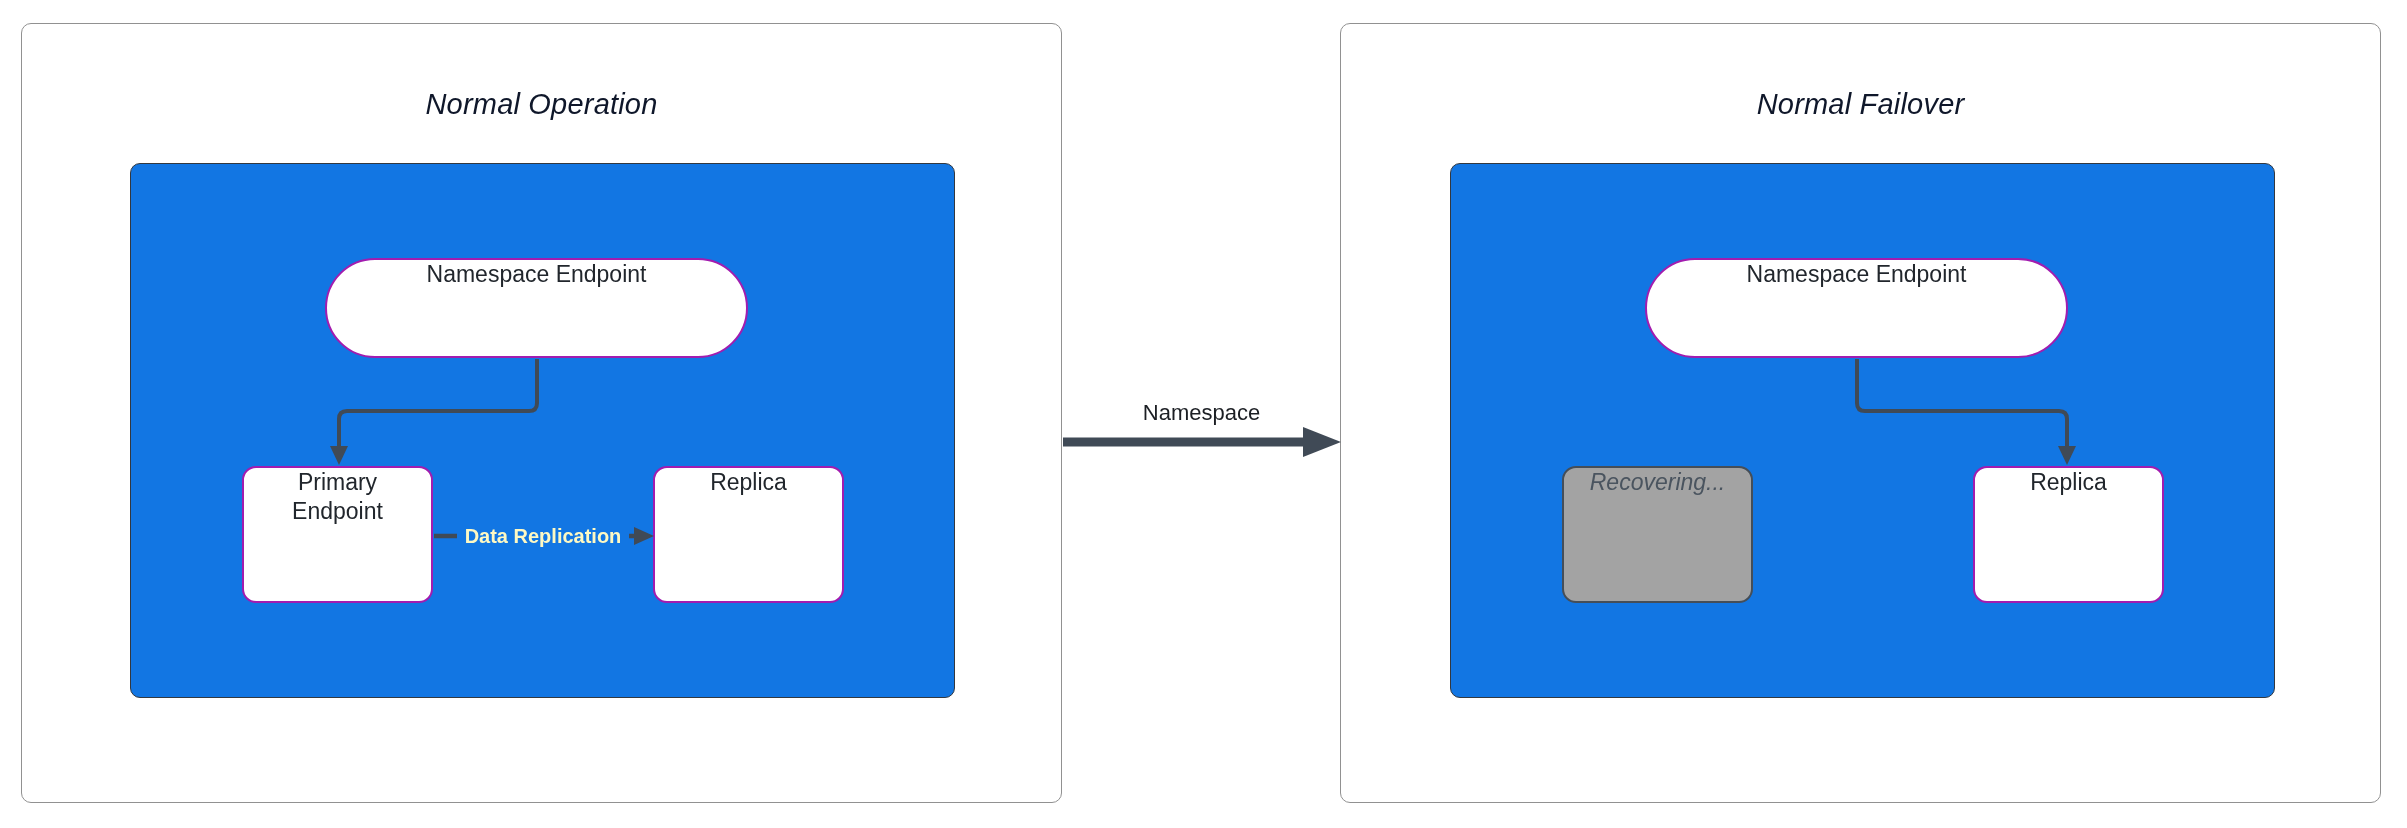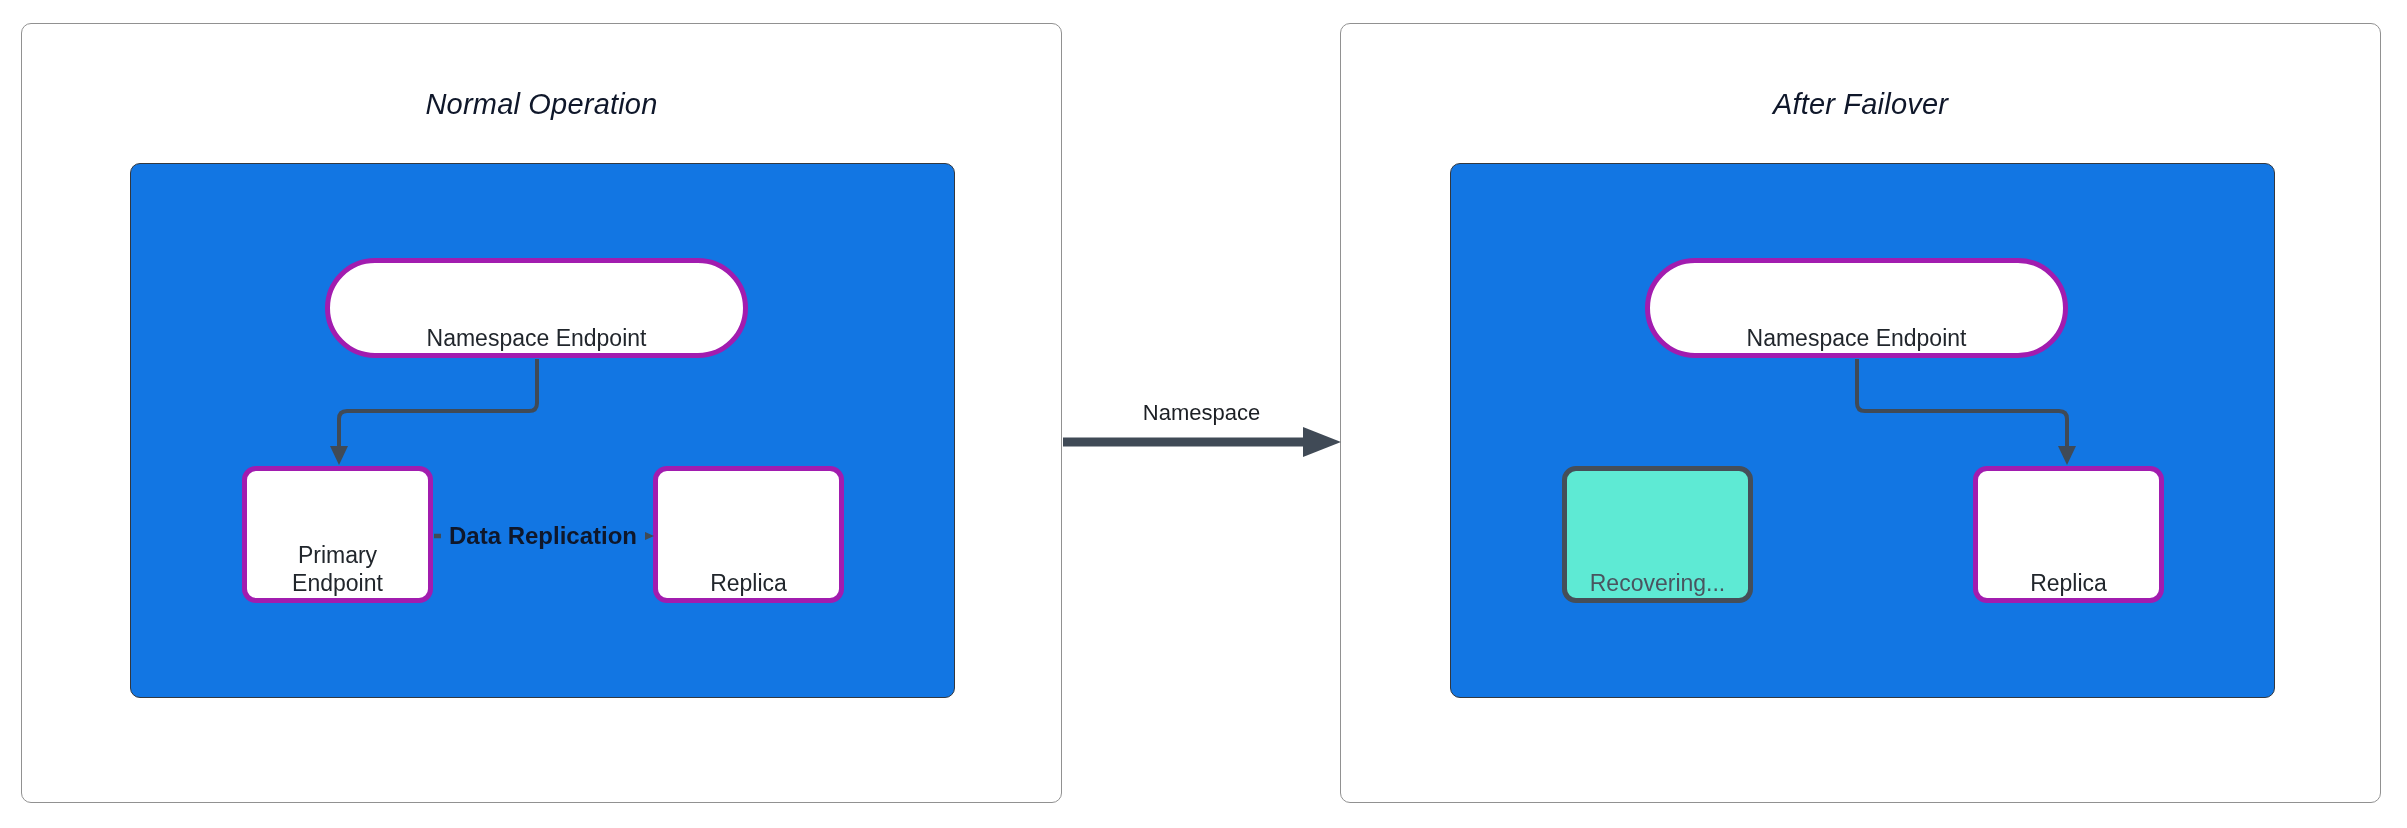--- a/index.html
+++ b/index.html
@@ -47,25 +47,25 @@
     border: 1.5px solid #33383F;
     border-radius: 10px;
     box-sizing: border-box;
     z-index: 1;
   }
   .cluster-left  { left: 130px; }
   .cluster-right { left: 1450px; }
   .node {
     position: absolute;
     display: flex;
-    align-items: flex-end;
+    align-items: flex-start;
     justify-content: center;
     text-align: center;
     background: #ffffff;
-    border: 5px solid #a21caf;
+    border: 2px solid #a21caf;
     box-sizing: border-box;
     font-size: 23px;
     line-height: 1.25;
     color: #21262C;
     z-index: 2;
     padding: 0 10px;
   }
   .pill {
     border-radius: 52px;
     width: 423px;
@@ -75,21 +75,21 @@
   .pill-left  { left: 325px; }
   .pill-right { left: 1645px; }
   .rect {
     border-radius: 14px;
     width: 191px;
     height: 137px;
     top: 466px;
   }
   .node-primary        { left: 242px; }
   .node-replica-left   { left: 653px; }
-  .node-recovering     { left: 1562px; background: #5eead4; border-color: #454E58; color: #4A545F; }
+  .node-recovering     { left: 1562px; background: #a3a3a3; border-color: #454E58; color: #4A545F; font-style: italic; }
   .node-replica-right  { left: 1973px; }
   .arrows {
     position: absolute;
     left: 0;
     top: 0;
     z-index: 3;
     pointer-events: none;
   }
   .edge-label {
     position: absolute;
@@ -97,23 +97,23 @@
     top: 517px;
     width: 220px;
     height: 38px;
     display: flex;
     align-items: center;
     justify-content: center;
     z-index: 4;
   }
   .edge-label span {
     background: #1276E3;
-    color: #0f172a;
+    color: #fef9c3;
     font-weight: bold;
-    font-size: 24px;
+    font-size: 20px;
     padding: 2px 8px;
     white-space: nowrap;
   }
   .failover-label {
     position: absolute;
     left: 1062px;
     top: 400px;
     width: 279px;
     text-align: center;
     font-size: 22px;
@@ -124,21 +124,21 @@
 </head>
 <body>
 
 <div class="stage">
 
   <div class="panel panel-left">
     <div class="panel-title">Normal Operation</div>
   </div>
 
   <div class="panel panel-right">
-    <div class="panel-title">After Failover</div>
+    <div class="panel-title">Normal Failover</div>
   </div>
 
   <div class="cluster cluster-left"></div>
   <div class="cluster cluster-right"></div>
 
   <div class="node pill pill-left">
     <span>Namespace Endpoint</span>
   </div>
   <div class="node rect node-primary">
     <span>Primary Endpoint</span>

